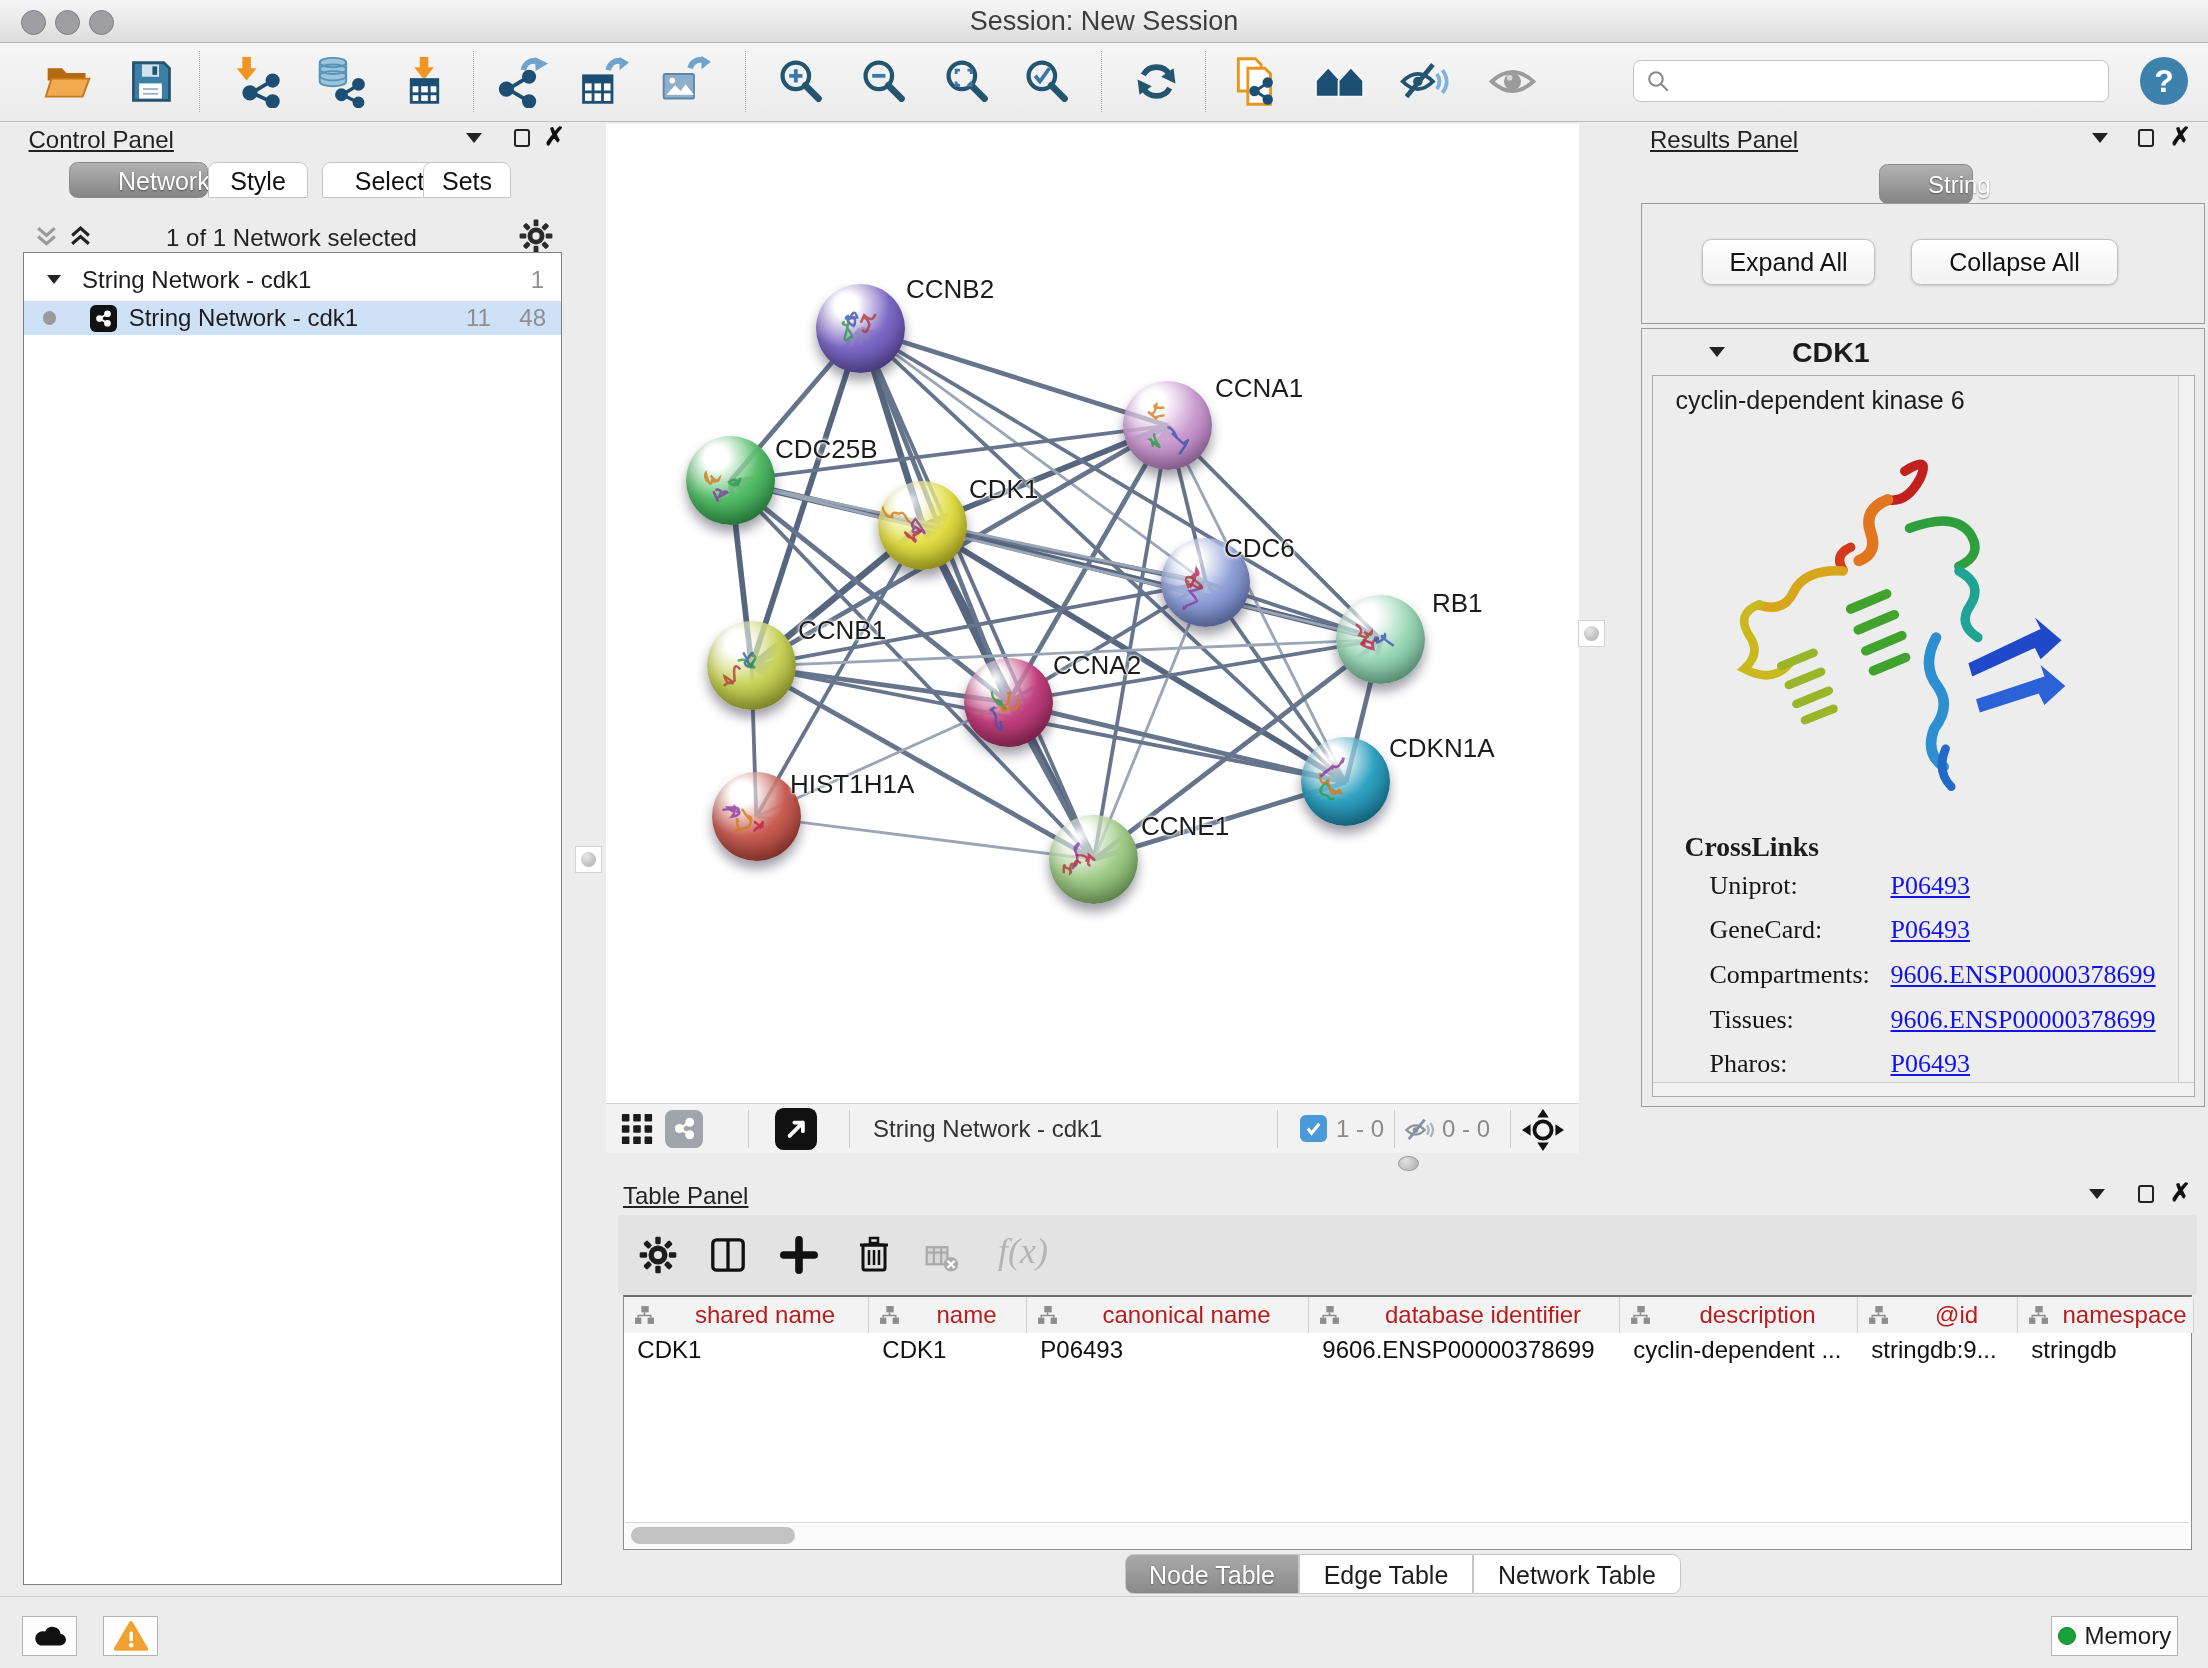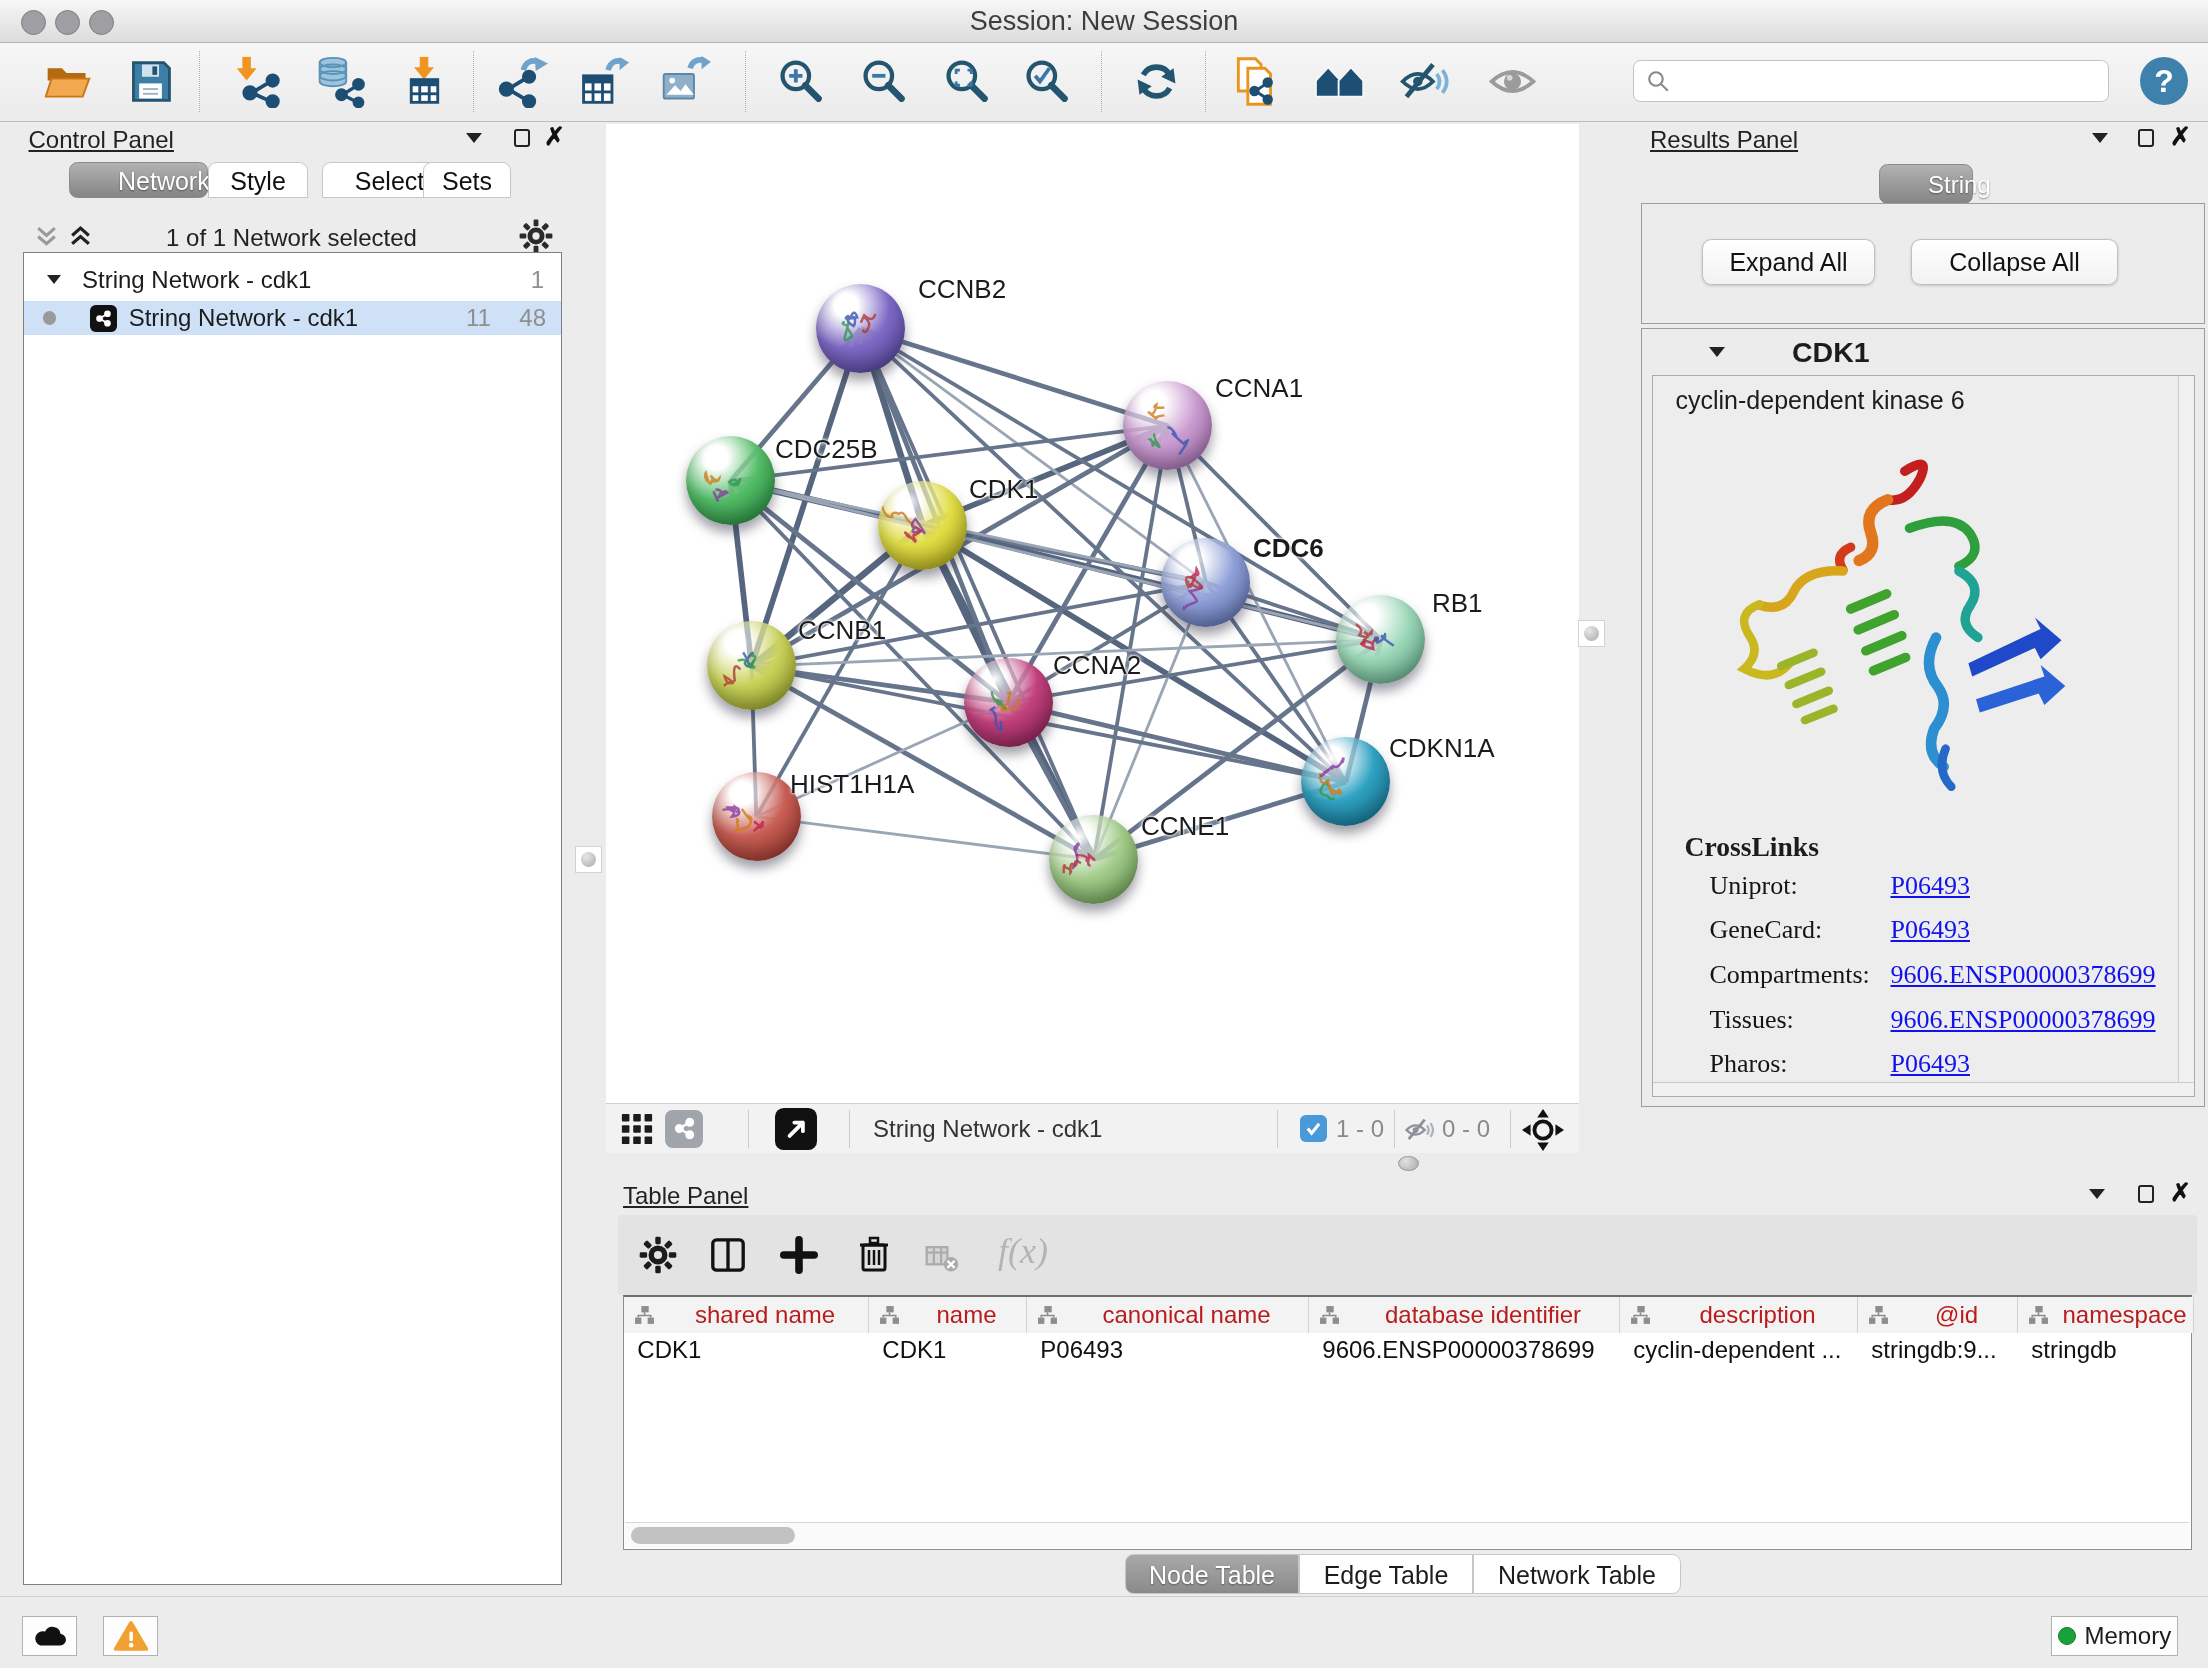--- a/index.html
+++ b/index.html
@@ -422,25 +422,25 @@
           <path d="M25.4 42.7 q8.2 -6.1 -8.8 -5.1 q8.5 8.2 7.5 -0.8 q10.9 8.0 -2.9 10.2 q7.8 -10.2 -10.2 -7.0" stroke="#8a3aa0" stroke-width="2.6" fill="none" opacity="0.8"></path>
           <path d="M46.3 54.6 q-3.6 -5.2 4.8 3.7 q3.6 -10.9 2.0 -0.5 q-6.6 0.8 -8.9 4.8 q9.5 -10.5 10.0 -7.6" stroke="#c22250" stroke-width="2.6" fill="none" opacity="0.8"></path>
         </svg></div>
       <div class="net-node" style="left: 443px; top: 691px; background: radial-gradient(circle at 34% 24%, rgb(255, 255, 255) 0%, rgba(255, 255, 255, 0.55) 13%, rgb(163, 204, 138) 48%, rgb(95, 143, 74) 95%);"><svg viewBox="0 0 94 94" width="89" height="89">
           <path d="M25.9 53.3 q-2.2 6.4 1.4 -1.0 q3.2 2.0 2.3 -10.7 q-4.1 -5.8 -1.6 -8.6 q6.3 -6.7 -0.0 4.1" stroke="#8a3aa0" stroke-width="2.6" fill="none" opacity="0.8"></path>
           <path d="M43.9 53.1 q-4.4 1.1 -1.1 -9.7 q10.5 8.5 -0.7 -1.1 q0.3 7.6 -2.4 5.9 q3.0 -5.8 -11.9 -5.9" stroke="#c22250" stroke-width="2.6" fill="none" opacity="0.8"></path>
           <path d="M33.7 50.9 q-8.3 -6.0 -5.6 3.7 q-6.1 -8.8 -5.6 6.5 q2.8 -2.7 -5.1 -5.7 q-2.2 -6.8 -1.8 6.1" stroke="#b03a3a" stroke-width="2.6" fill="none" opacity="0.8"></path>
         </svg></div>
     </div>
   <div id="label-layer">
-      <div class="net-label" style="left: 312px; top: 150px;">CCNB2</div>
+      <div class="net-label" style="left: 300px; top: 150px;">CCNB2</div>
       <div class="net-label" style="left: 609px; top: 249px;">CCNA1</div>
       <div class="net-label" style="left: 169px; top: 310px;">CDC25B</div>
       <div class="net-label" style="left: 363px; top: 350px;">CDK1</div>
-      <div class="net-label" style="left: 647px; top: 409px; font-weight: bold;">CDC6</div>
+      <div class="net-label" style="left: 618px; top: 409px;">CDC6</div>
       <div class="net-label" style="left: 826px; top: 464px;">RB1</div>
       <div class="net-label" style="left: 192px; top: 491px;">CCNB1</div>
       <div class="net-label" style="left: 447px; top: 526px;">CCNA2</div>
       <div class="net-label" style="left: 783px; top: 609px;">CDKN1A</div>
       <div class="net-label" style="left: 184px; top: 645px;">HIST1H1A</div>
       <div class="net-label" style="left: 535px; top: 687px;">CCNE1</div>
     </div>
 </div>
 
 <div class="abs" id="net-bar">

